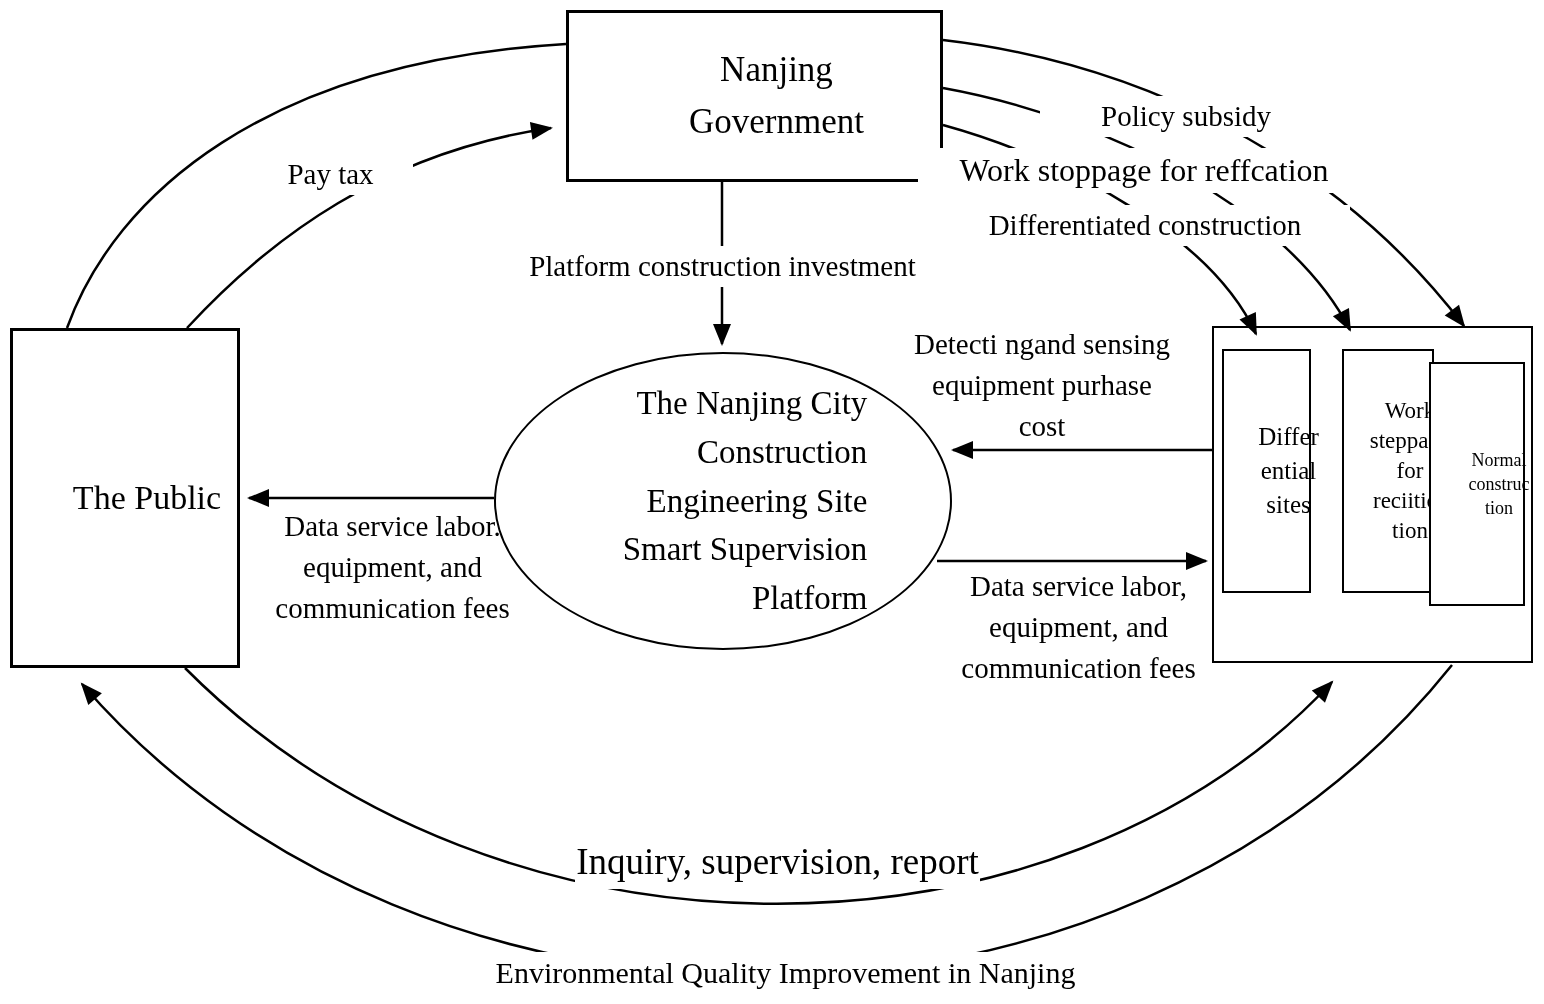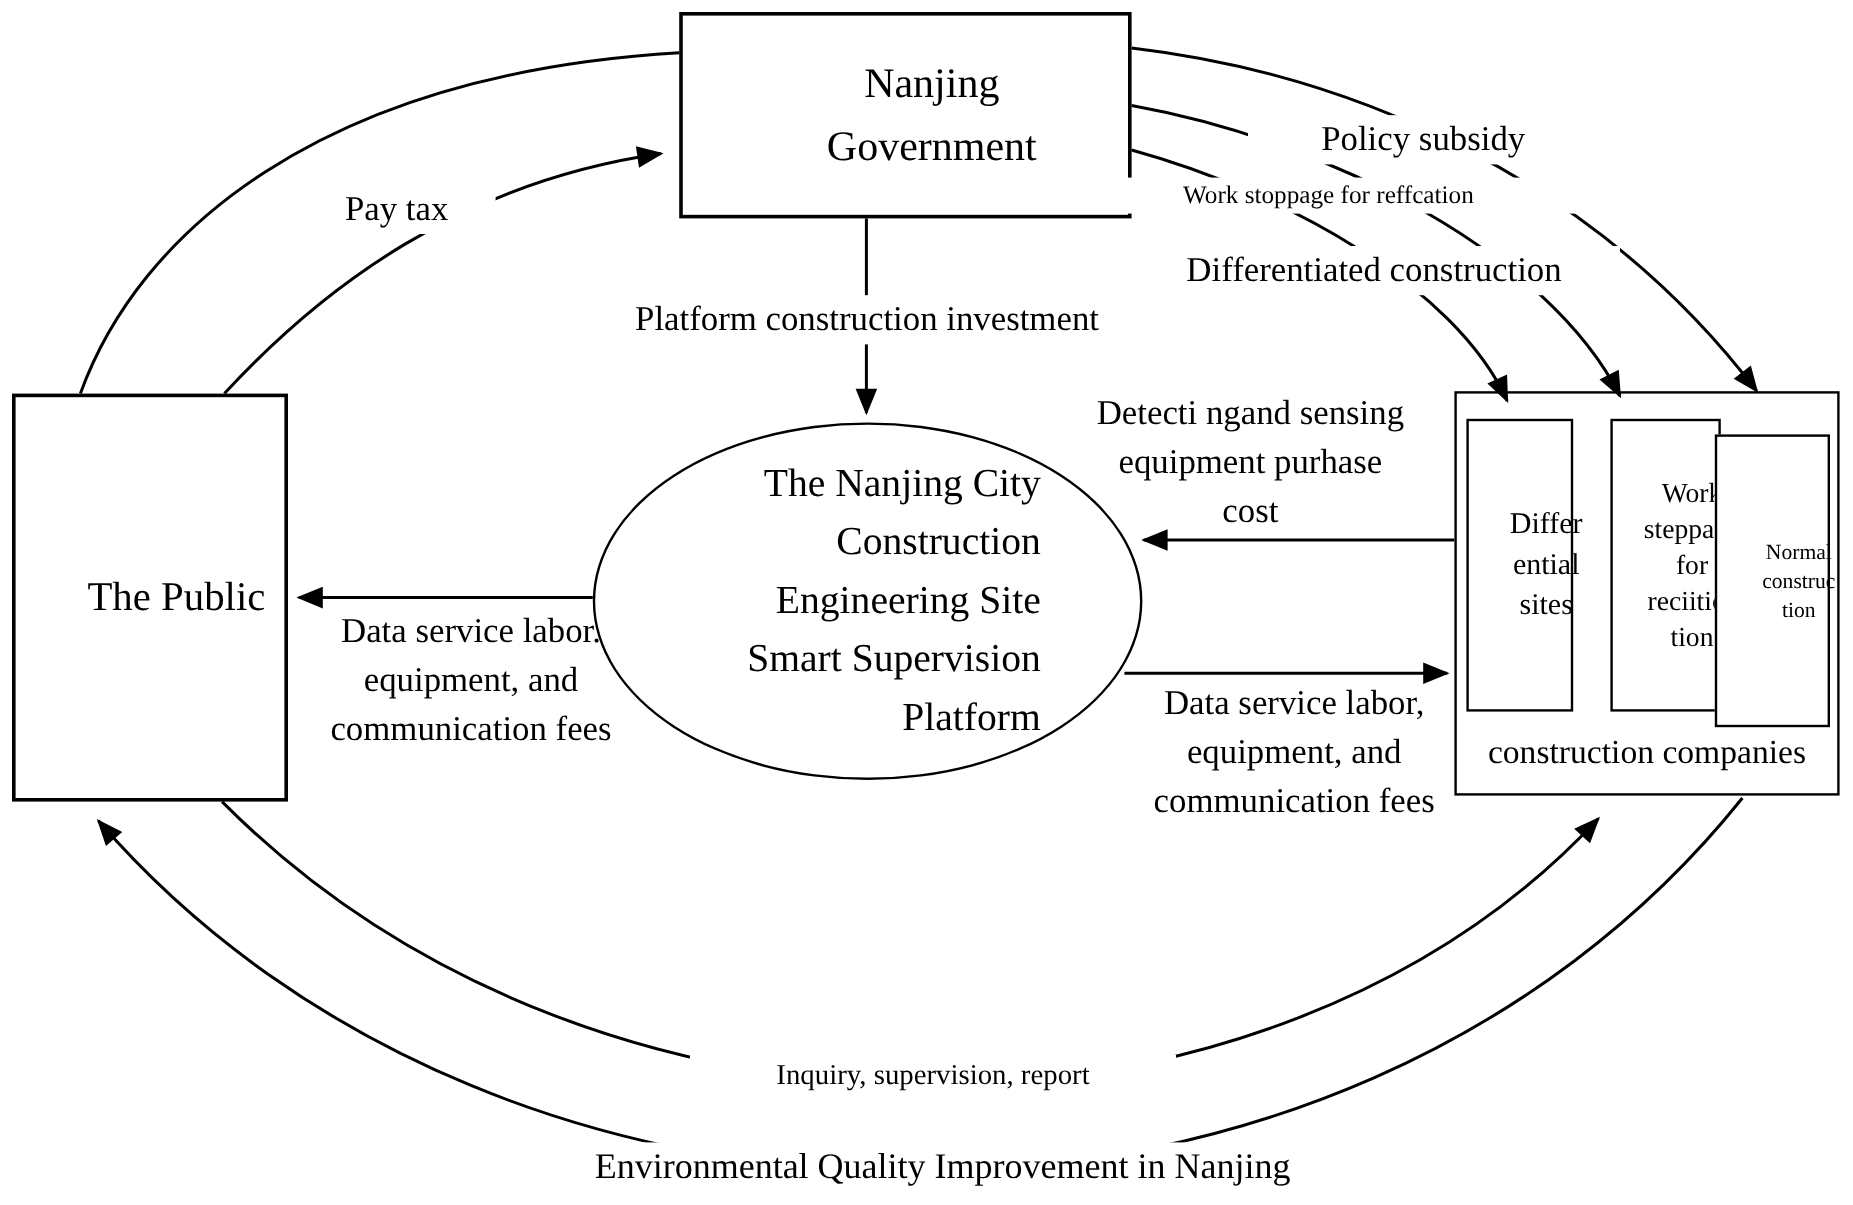--- a/index.html
+++ b/index.html
@@ -48,21 +48,20 @@
   <div class="node thin" style="left:1323px; top:349px; width:92px; height:244px; font-size:23px; line-height:1.3;margin-left:19px;">Work
 steppage
 for
 reciitica
 tion</div>
 
   <div class="node thin" style="left:1429px; top:362px; width:96px; height:244px; font-size:18px; line-height:1.35;">Normal
 construc
 tion</div>
 
-  <div class="lbl" style="left:1216px; top:608px; width:313px; font-size:28px;">construction companies</div>
 
   <svg id="arrows" width="1544" height="1004" viewBox="0 0 1544 1004">
     <defs>
       <marker id="ah" markerUnits="userSpaceOnUse" markerWidth="26" markerHeight="22" refX="21" refY="10" orient="auto">
         <path d="M1,1 L23,10 L1,19 z" style="fill:#000; stroke:none;"></path>
       </marker>
     </defs>
     <path d="M 67,328 C 115,195 265,62 566,44" stroke-width="2.5"></path>
     <path d="M 187,328 C 270,238 385,152 551,128" stroke-width="2.5" marker-end="url(#ah)"></path>
     <path d="M 943,40 C 1130,62 1330,150 1464,326" stroke-width="2.5" marker-end="url(#ah)"></path>
@@ -74,35 +73,35 @@
     <path d="M 494,498 L 249,498" stroke-width="2.5" marker-end="url(#ah)"></path>
     <path d="M 185,668 C 500,985 1060,975 1332,682" stroke-width="2.5" marker-end="url(#ah)"></path>
     <path d="M 1452,665 C 1120,1080 420,1075 82,684" stroke-width="2.5" marker-end="url(#ah)"></path>
   </svg>
 
 
   <div class="lbl mask" style="left:248px; top:154px; width:165px; font-size:29px;">Pay tax</div>
 
   <div class="lbl mask" style="left:1040px; top:96px; width:292px; font-size:29px;">Policy subsidy</div>
 
-  <div class="lbl mask" style="left:881px; top:148px; width:452px; font-size:21px;">Work stoppage for reffcation</div>
+  <div class="lbl mask" style="left:918px; top:148px; width:452px; font-size:32px;">Work stoppage for reffcation</div>
 
   <div class="lbl mask" style="left:940px; top:205px; width:410px; font-size:29px;">Differentiated construction</div>
 
   <div class="lbl mask" style="left:470px; top:246px; width:505px; font-size:29px;">Platform construction investment</div>
 
   <div class="lbl" style="left:888px; top:324px; width:308px; font-size:29px;">Detecti ngand sensing
 equipment purhase
 cost</div>
 
   <div class="lbl" style="left:240px; top:506px; width:305px; font-size:29px;">Data service labor.
 equipment, and
 communication fees</div>
 
   <div class="lbl" style="left:926px; top:566px; width:305px; font-size:29px;">Data service labor,
 equipment, and
 communication fees</div>
 
-  <div class="lbl mask" style="left:575px; top:879px; width:405px; font-size:24px;">Inquiry, supervision, report</div>
+  <div class="lbl mask" style="left:575px; top:836px; width:405px; font-size:37px;">Inquiry, supervision, report</div>
 
   <div class="lbl mask" style="left:428px; top:952px; width:715px; font-size:30px;">Environmental Quality Improvement in Nanjing</div>
 
 </div>
 
 </body></html>

